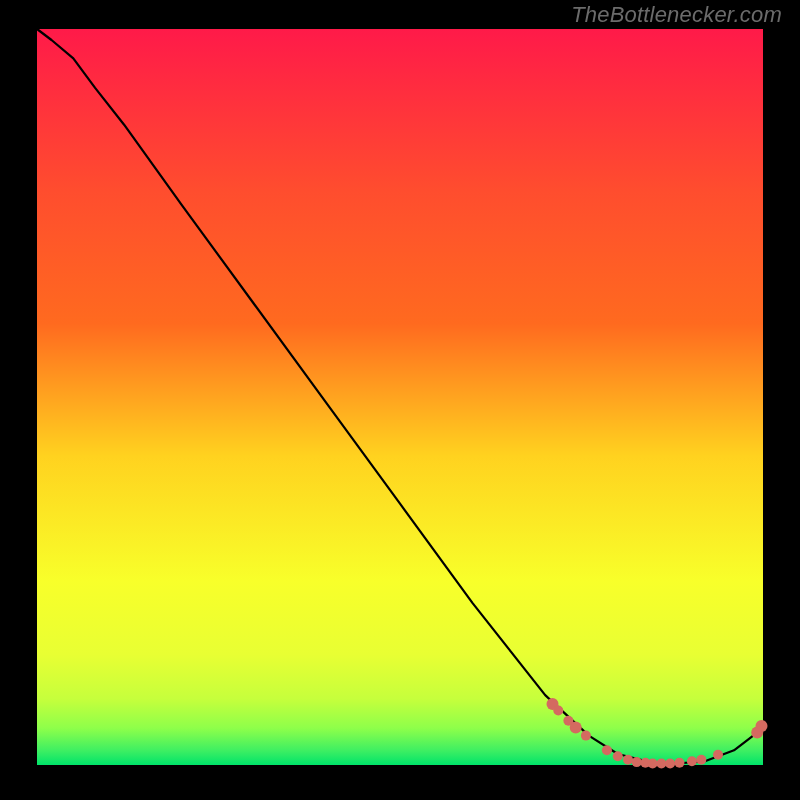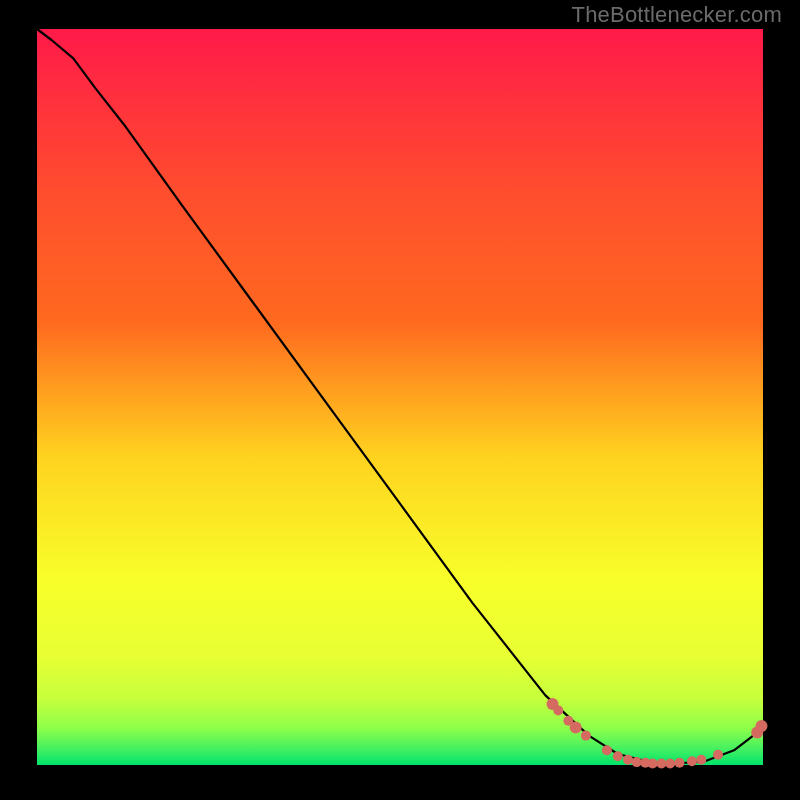--- a/index.html
+++ b/index.html
@@ -8,20 +8,21 @@
     width: 800px;
     height: 800px;
     background: #000;
     overflow: hidden;
     font-family: Arial, Helvetica, sans-serif;
   }
   .stage {
     position: relative;
     width: 800px;
     height: 652px;
+    font-style: italic;
   }
   .watermark {
     position: absolute;
     top: 2px;
     right: 18px;
     color: #6b6b6b;
     font-size: 22px;
     letter-spacing: 0.2px;
     user-select: none;
   }

